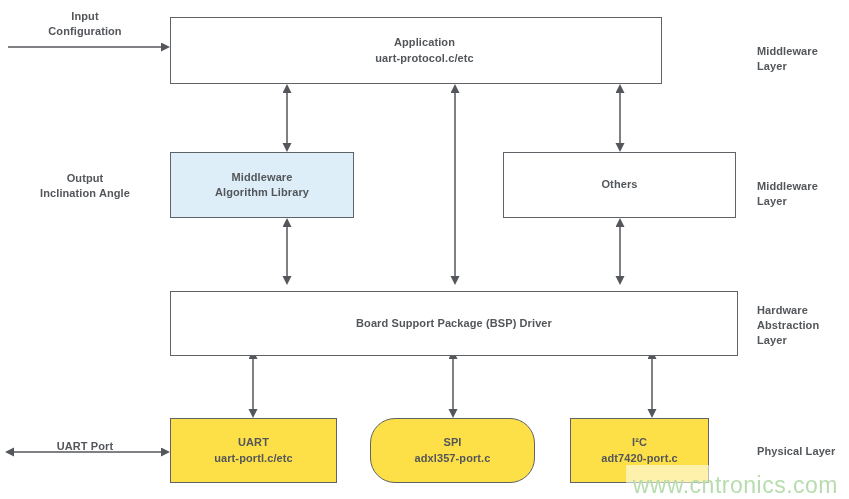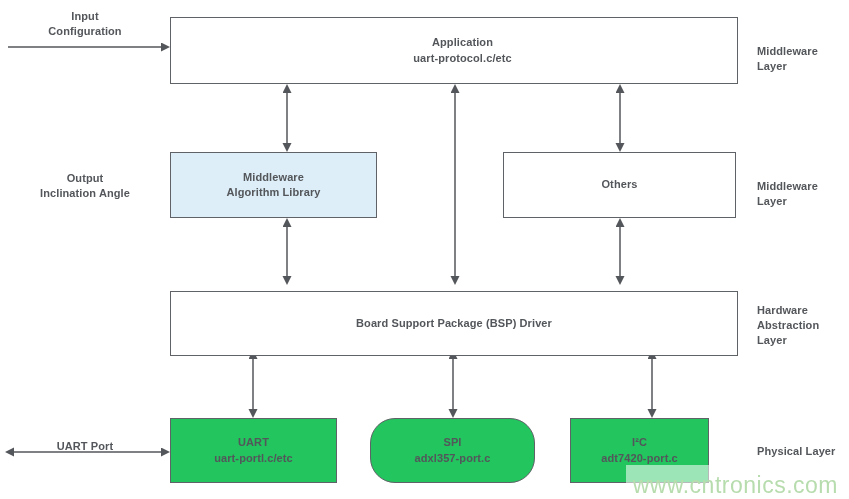--- a/index.html
+++ b/index.html
@@ -10,21 +10,21 @@
     color:#53565a;
     text-decoration:underline;
   }
   .box {
     position:absolute; border:1.5px solid #5f6266; background:#ffffff;
     display:flex; flex-direction:column; align-items:center; justify-content:center;
     text-align:center; font-weight:bold; font-size:11px; line-height:1.4;
     color:#53565a; letter-spacing:0.1px;
   }
   .box.pale  { background:#ddeef8; }
-  .box.blue  { background:#22c55e; }
+  .box.blue  { background:#fde047; }
   .side-label {
     position:absolute; font-weight:bold; font-size:11px; line-height:1.35;
     color:#53565a; letter-spacing:0.1px;
   }
   .left-label { text-align:center; }
   .arrows { position:absolute; left:0; top:0; width:849px; height:499px; }
   .watermark-bg {
     position:absolute; left:626px; top:465px; width:112px; height:18px;
     background:rgba(255,255,255,0.55);
   }
@@ -65,26 +65,26 @@
     <span style="display:block">Configuration</span>
   </div>
 
   <div class="side-label left-label" style="left:23px; top:171px; width:124px;">
     <span style="display:block">Output</span>
     <span style="display:block">Inclination Angle</span>
   </div>
 
   <div class="side-label left-label" style="left:30px; top:439px; width:110px;">UART Port</div>
 
-  <div class="box" style="left:170px; top:17px; width:568px; height:67px;padding-left:17px;">
+  <div class="box" style="left:170px; top:17px; width:492px; height:67px;padding-left:17px;">
     <span>Application</span>
     <span>uart-protocol.c/etc</span>
   </div>
 
-  <div class="box pale" style="left:170px; top:152px; width:207px; height:66px;">
+  <div class="box pale" style="left:170px; top:152px; width:184px; height:66px;">
     <span>Middleware</span>
     <span>Algorithm Library</span>
   </div>
 
   <div class="box" style="left:503px; top:152px; width:233px; height:66px;">
     <span>Others</span>
   </div>
 
   <div class="box" style="left:170px; top:291px; width:568px; height:65px;">
     <span>Board Support Package (BSP) Driver</span>

